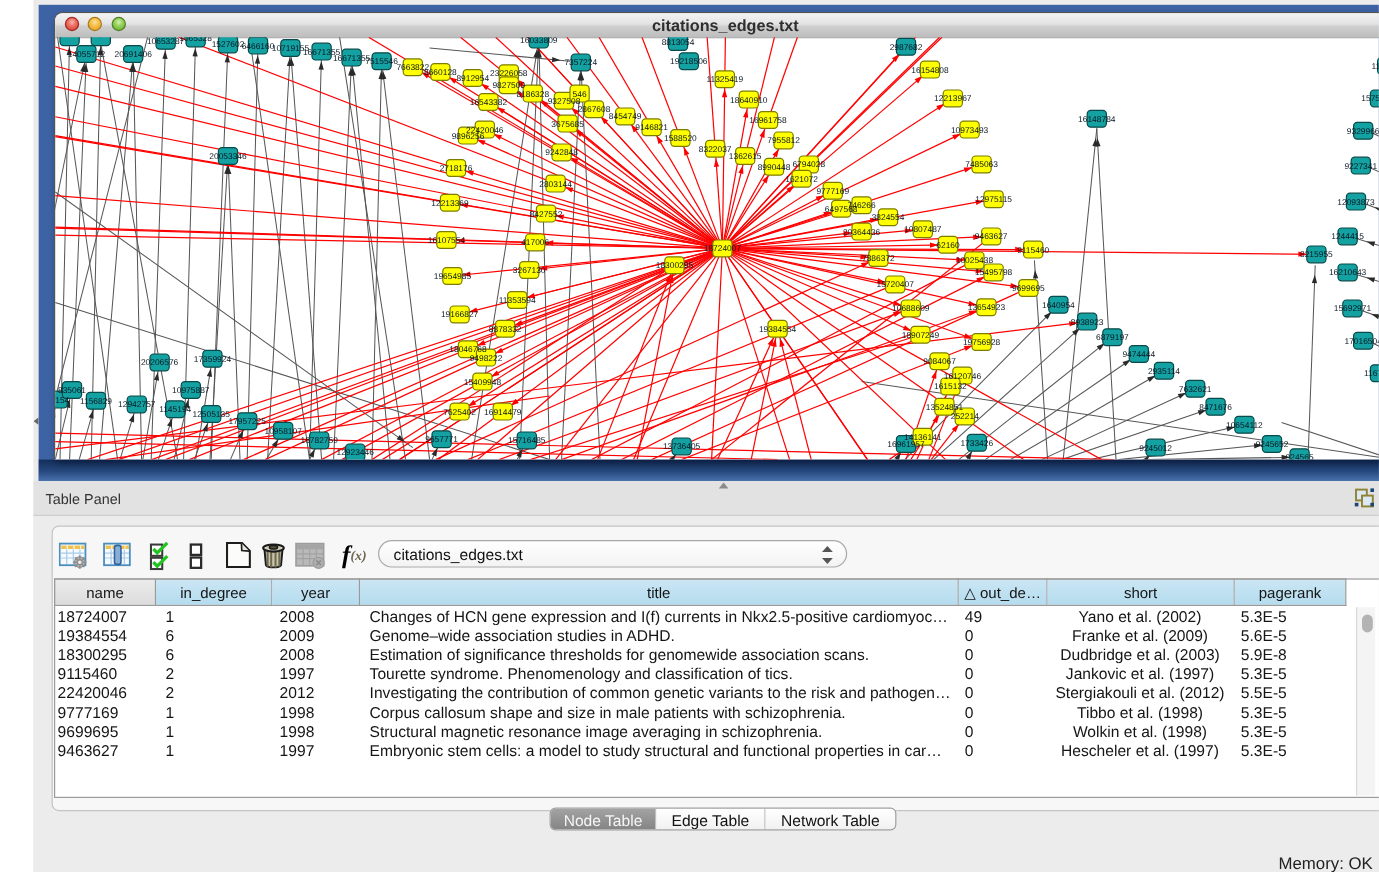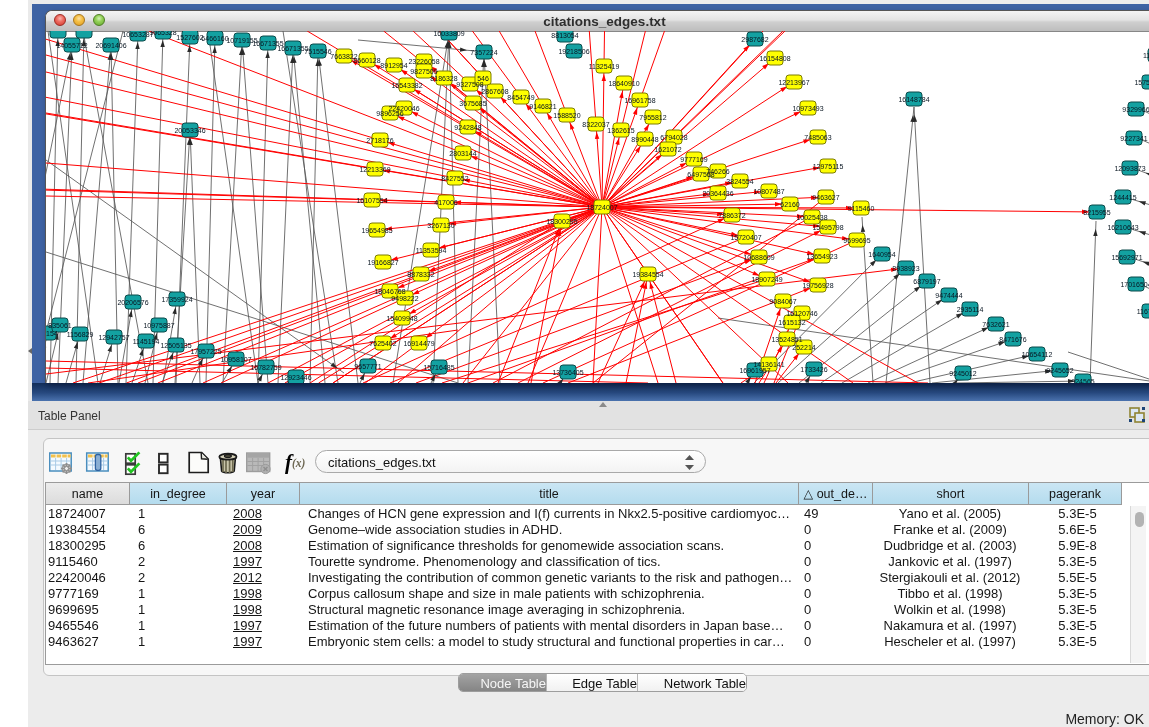--- a/index.html
+++ b/index.html
@@ -16,25 +16,25 @@
 #tl2{left:45px;background:radial-gradient(circle at 50% 35%,#fae0a8 0%,#f5c045 40%,#dd9a23 100%);border:1px solid #a8761c;}
 #tl3{left:65px;background:radial-gradient(circle at 50% 35%,#d2f0b8 0%,#94d158 40%,#62a62e 100%);border:1px solid #4f7f24;}
 #tp{position:absolute;left:0;top:401px;width:1144px;height:326px;background:#ececec;}
 #tpbar{position:absolute;left:0;top:0;width:100%;height:29px;background:#e2e2e2;border-bottom:1px solid #cdcdcd;}
 #tpbar .t{position:absolute;left:10px;top:8px;font-size:12px;color:#333;}
 #tbox{position:absolute;left:15px;top:37px;width:1119px;height:238px;background:#f7f7f7;border:1px solid #c4c4c4;border-radius:6px;}
 #thead{position:absolute;left:17px;top:81px;width:1116px;height:23px;}
 table{border-collapse:collapse;table-layout:fixed;width:1076px;font-size:13px;color:#151515;}
 #dtable{position:absolute;left:17px;top:104px;}
 td{height:16px;padding:0;white-space:nowrap;overflow:hidden;}
-.c1{width:84px;padding-left:3px;} .c2{width:97px;padding-left:9px;} .c3{width:73px;padding-left:7px;text-decoration:underline;}
+.c1{width:84px;padding-left:3px;} .c2{width:97px;padding-left:9px;} .c3{width:73px;padding-left:7px;}
 .c4{width:499px;padding-left:9px;} .c5{width:74px;padding-left:6px;} .c6{width:156px;text-align:center;}
-.c7{width:93px;padding-left:6px;text-align:center;}
+.c7{width:93px;padding-left:6px;}
 #segs{position:absolute;left:430px;top:272px;height:19px;display:flex;border:1px solid #9d9d9d;border-radius:5px;overflow:hidden;background:#fff;}
-.seg{font-size:13px;color:#111;padding-top:1.5px;text-align:right;border-right:1px solid #b5b5b5;background:linear-gradient(#ffffff,#f1f1f1);}
+.seg{font-size:13px;color:#111;padding-top:1.5px;text-align:center;border-right:1px solid #b5b5b5;background:linear-gradient(#ffffff,#f1f1f1);}
 .seg:last-child{border-right:none;}
 .segsel{background:linear-gradient(#a3a3a3,#858585);color:#f6f6f6;}
 #mem{position:absolute;right:28px;top:310px;font-size:14px;color:#222;}
 #memdot{position:absolute;right:11px;top:310px;width:11px;height:11px;border-radius:50%;background:#35bb27;border:1px solid #1d6f15;}
 .hcell{position:absolute;top:0;height:23px;background:linear-gradient(#cbe6f4,#b4dcee);border:1px solid #9a9a9a;border-left:none;font-size:12.5px;text-align:center;color:#151515;line-height:22px;}
 .hgray{background:linear-gradient(#ececec,#dcdcdc);}
 #vsb{position:absolute;left:1102px;top:105px;width:16px;height:157px;background:#f4f4f4;border-left:1px solid #d9d9d9;}
 #vsb .th{position:absolute;left:4px;top:6px;width:9px;height:15px;border-radius:5px;background:#b3b3b3;}
 </style></head><body>
 <div id="app">
@@ -766,21 +766,21 @@
     <div style="position:absolute;left:17px;top:81px;width:1115px;height:183px;border:1px solid #9b9b9b;pointer-events:none;"></div>
     <div id="dtable">
         <table>
           <tbody>
             <tr>
               <td class="c1">18724007</td>
               <td class="c2">1</td>
               <td class="c3">2008</td>
               <td class="c4">Changes of HCN gene expression and I(f) currents in Nkx2.5-positive cardiomyoc…</td>
               <td class="c5">49</td>
-              <td class="c6">Yano et al. (2005)</td>
+              <td class="c6">Yano et al. (2002)</td>
               <td class="c7">5.3E-5</td>
             </tr>
             <tr>
               <td class="c1">19384554</td>
               <td class="c2">6</td>
               <td class="c3">2009</td>
               <td class="c4">Genome–wide association studies in ADHD.</td>
               <td class="c5">0</td>
               <td class="c6">Franke et al. (2009)</td>
               <td class="c7">5.6E-5</td>
@@ -824,29 +824,20 @@
             <tr>
               <td class="c1">9699695</td>
               <td class="c2">1</td>
               <td class="c3">1998</td>
               <td class="c4">Structural magnetic resonance image averaging in schizophrenia.</td>
               <td class="c5">0</td>
               <td class="c6">Wolkin et al. (1998)</td>
               <td class="c7">5.3E-5</td>
             </tr>
             <tr>
-              <td class="c1">9465546</td>
-              <td class="c2">1</td>
-              <td class="c3">1997</td>
-              <td class="c4">Estimation of the future numbers of patients with mental disorders in Japan base…</td>
-              <td class="c5">0</td>
-              <td class="c6">Nakamura et al. (1997)</td>
-              <td class="c7">5.3E-5</td>
-            </tr>
-            <tr>
               <td class="c1">9463627</td>
               <td class="c2">1</td>
               <td class="c3">1997</td>
               <td class="c4">Embryonic stem cells: a model to study structural and functional properties in car…</td>
               <td class="c5">0</td>
               <td class="c6">Hescheler et al. (1997)</td>
               <td class="c7">5.3E-5</td>
             </tr>
           </tbody>
         </table>

